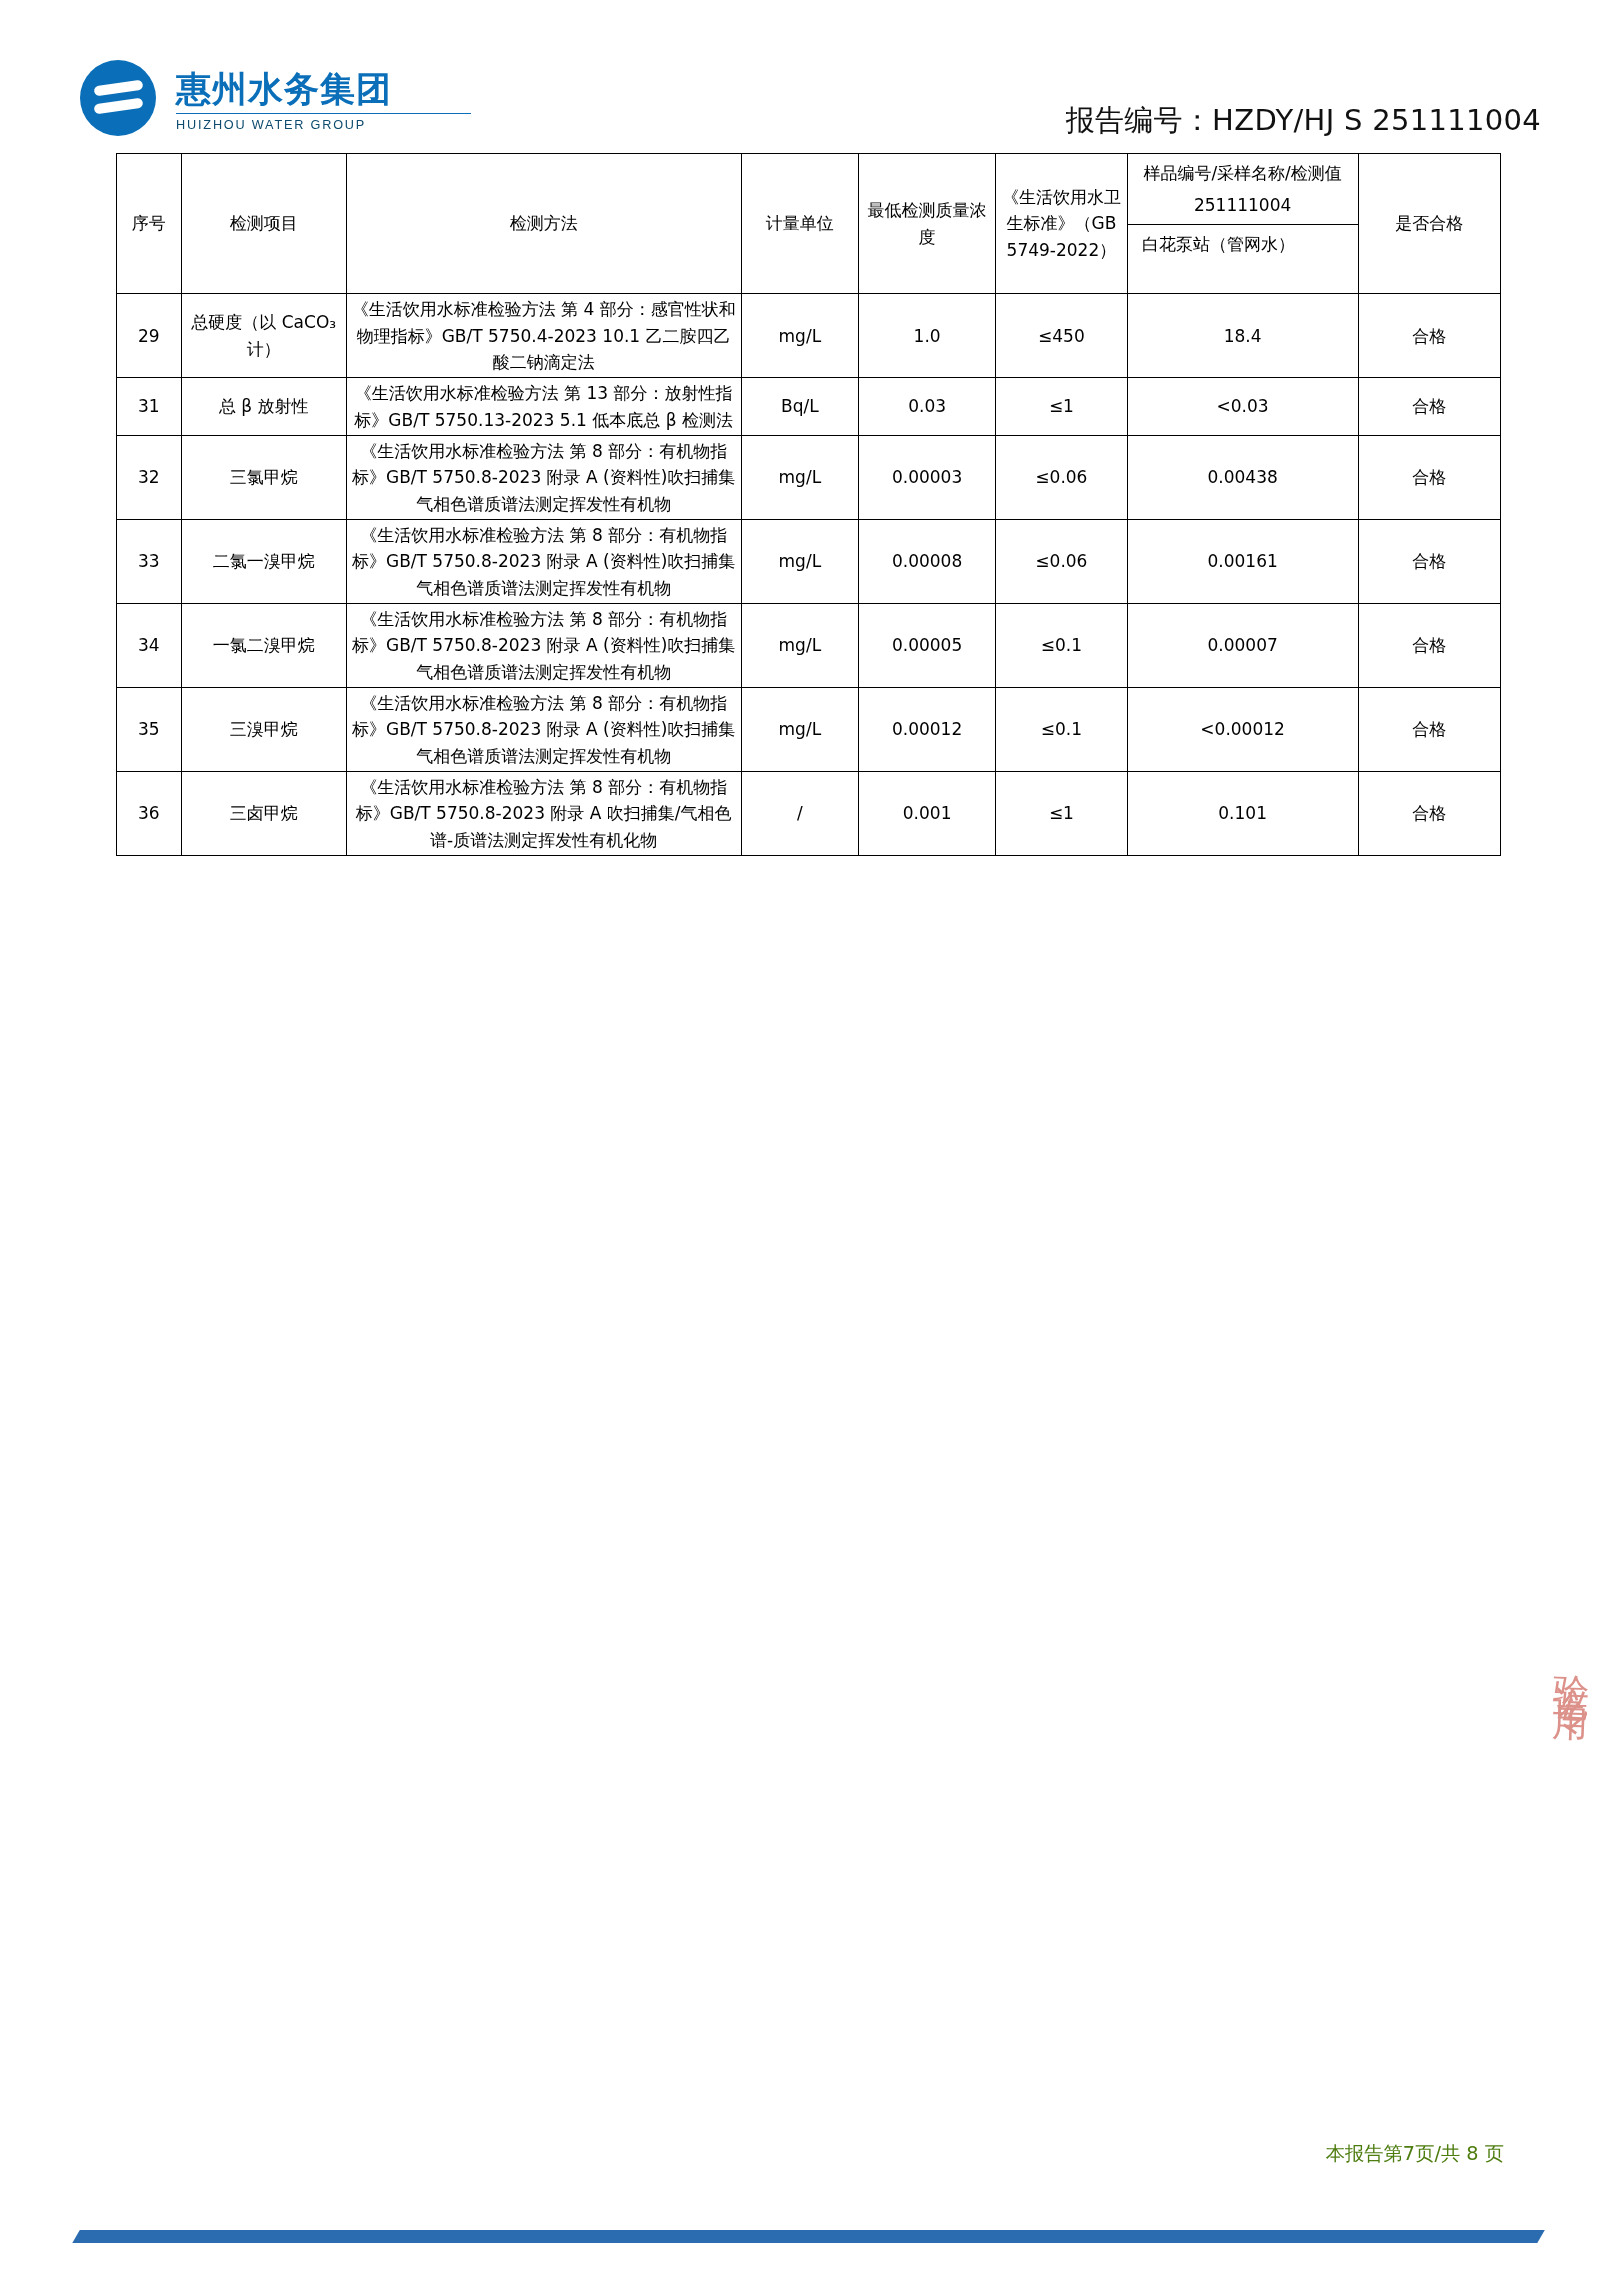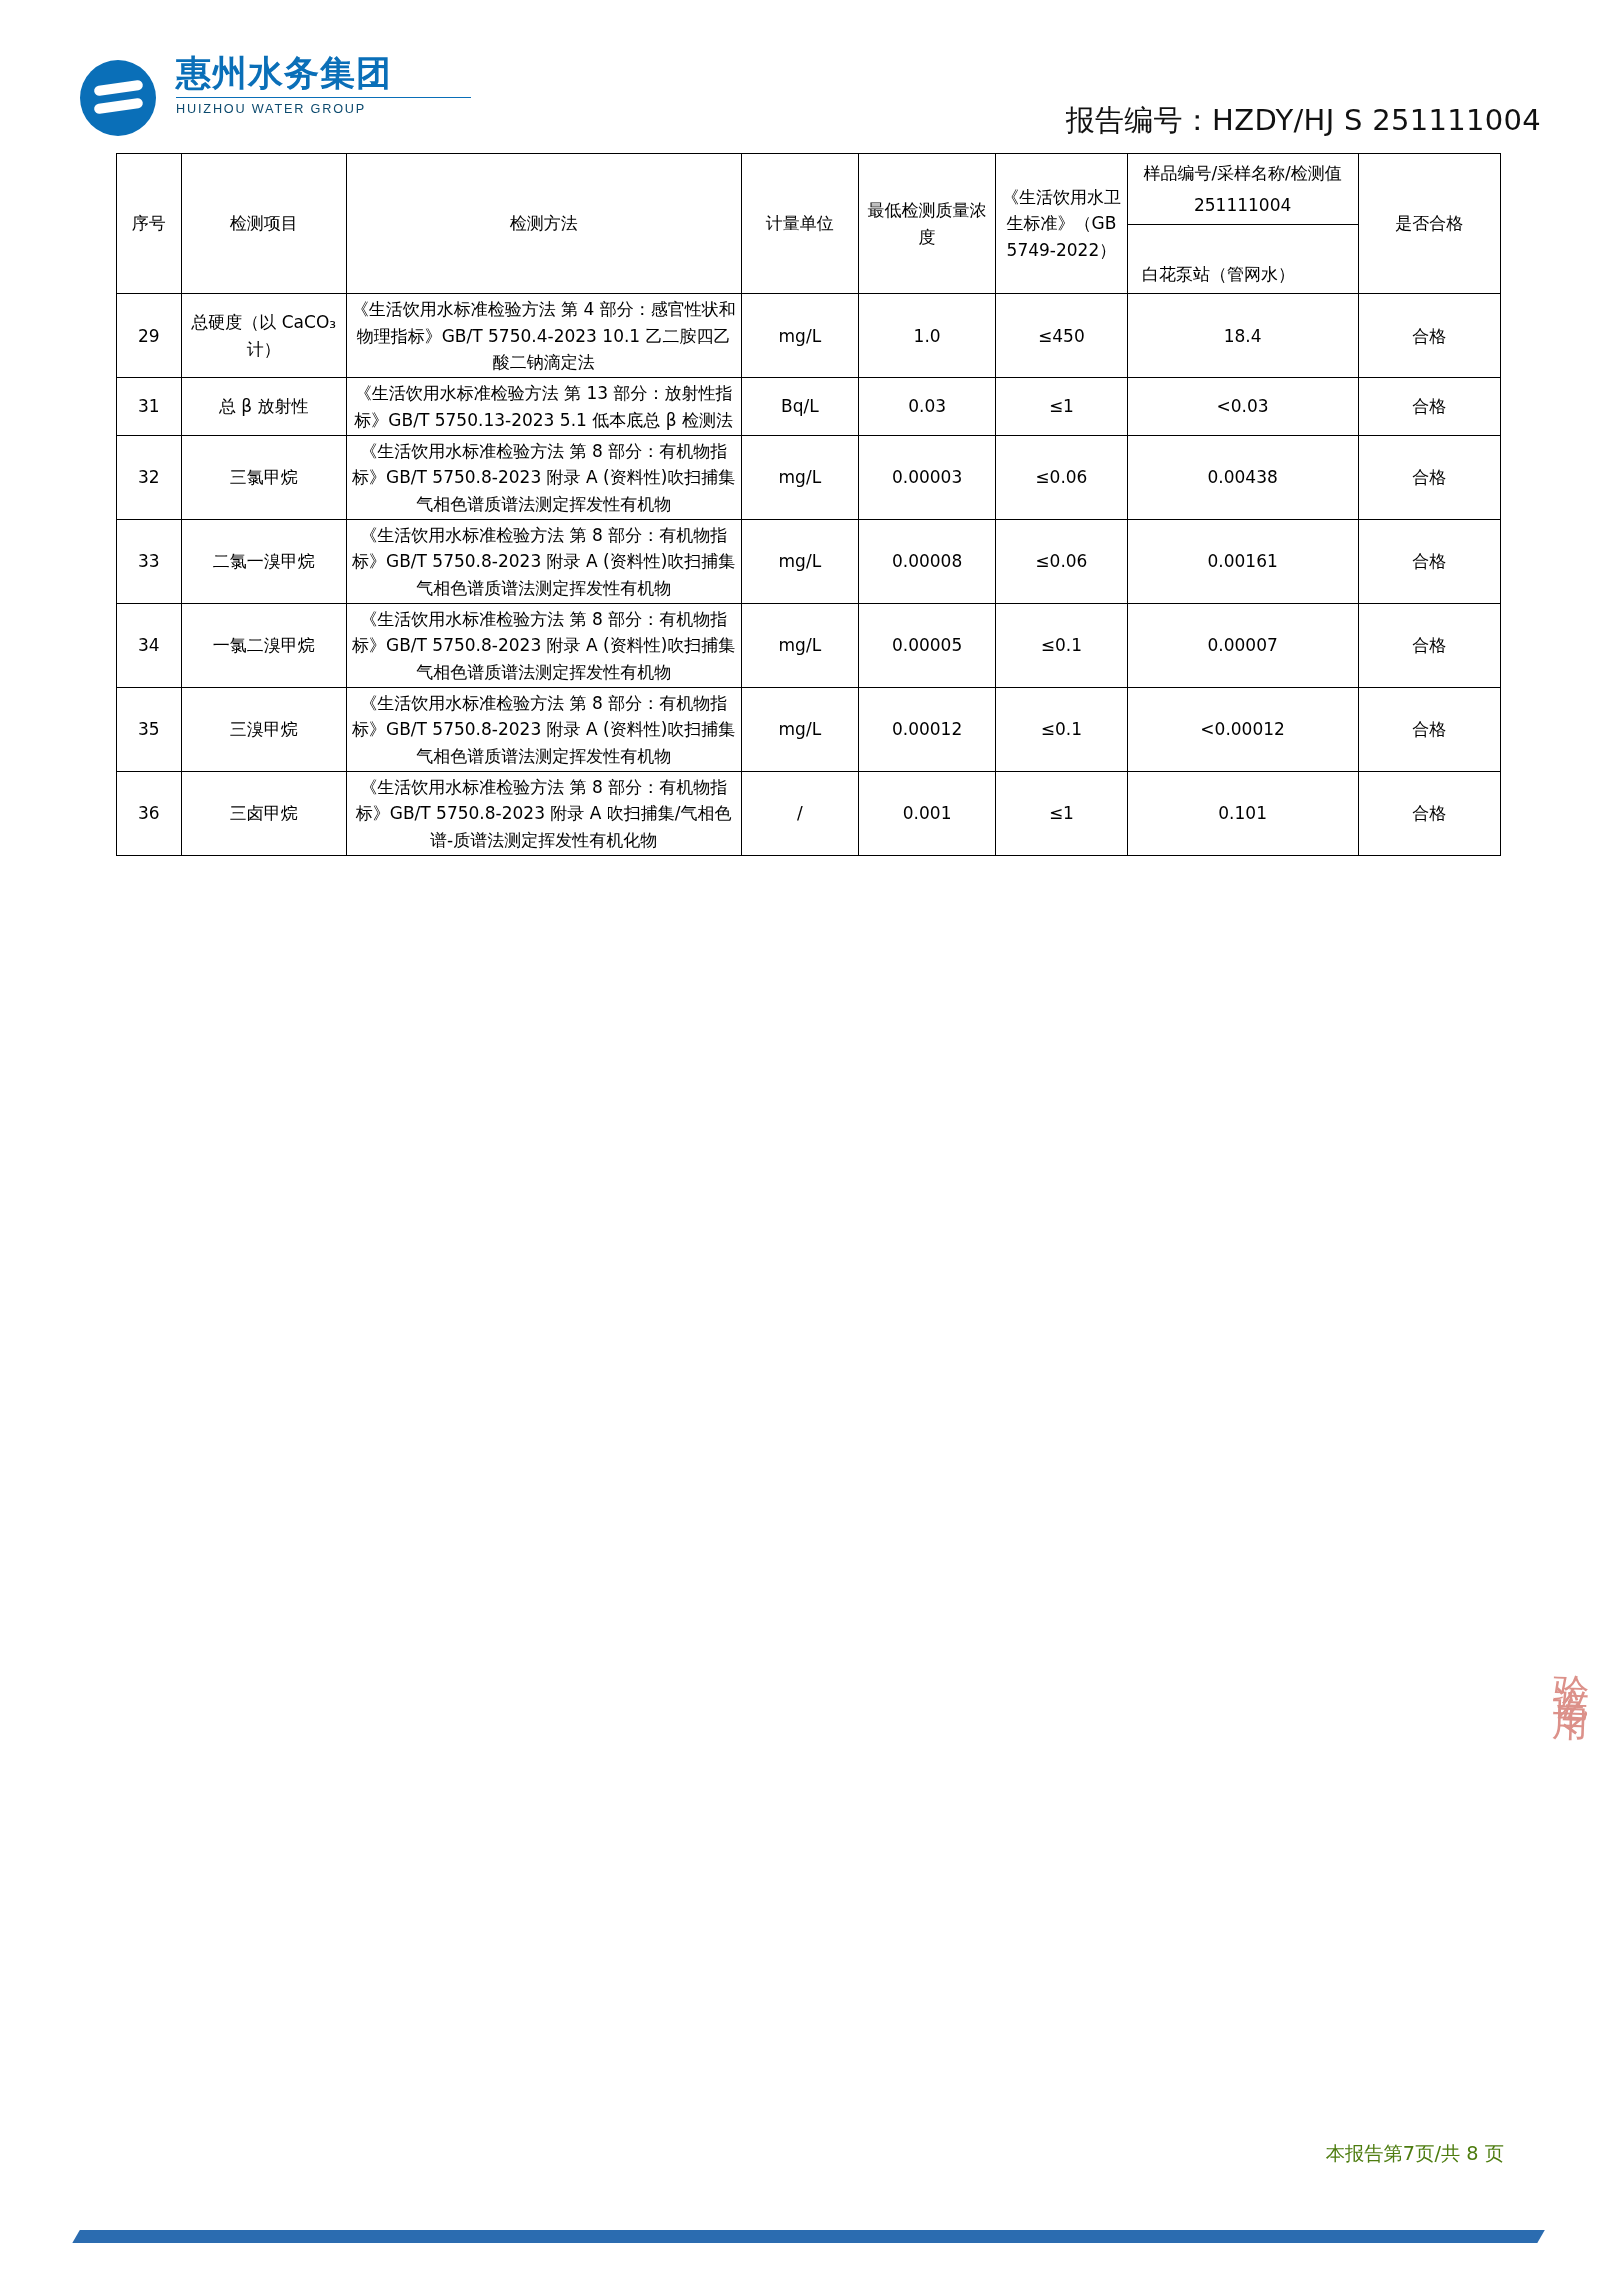--- a/index.html
+++ b/index.html
@@ -25,21 +25,21 @@
     top: 56px;
     left: 76px;
     width: 1465px;
     height: 97px;
   }
   .logo {
     position: absolute;
     left: 0;
     top: 0;
     display: flex;
-    align-items: flex-start;
+    align-items: flex-end;
   }
   .logo-mark {
     width: 97px;
     height: 76px;
     position: relative;
   }
   .logo-mark .circle {
     position: absolute;
     left: 4.1px;
     top: 4.1px;
@@ -142,21 +142,21 @@
   }
   .sample-cell .inner-top {
     border-bottom: 1px solid #000;
     text-align: center;
   }
   .sample-cell .inner-bot {
     text-align: left;
     padding-left: 14.2px;
     min-height: 56px;
     display: flex;
-    align-items: flex-end;
+    align-items: flex-start;
   }
   td.method {
     text-align: center;
     line-height: 1.7;
     font-size: 16.3px;
     padding: 8.1px 6.1px;
   }
   td.item {
     line-height: 1.7;
     font-size: 17px;

